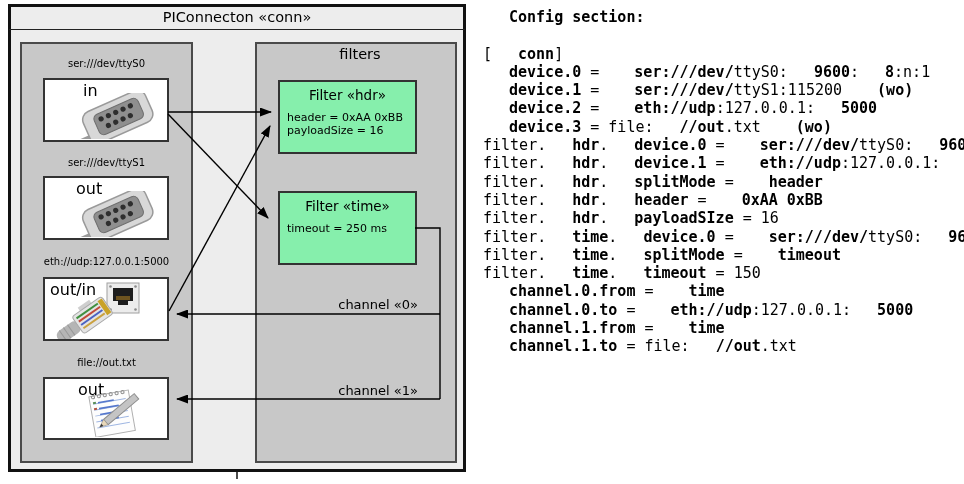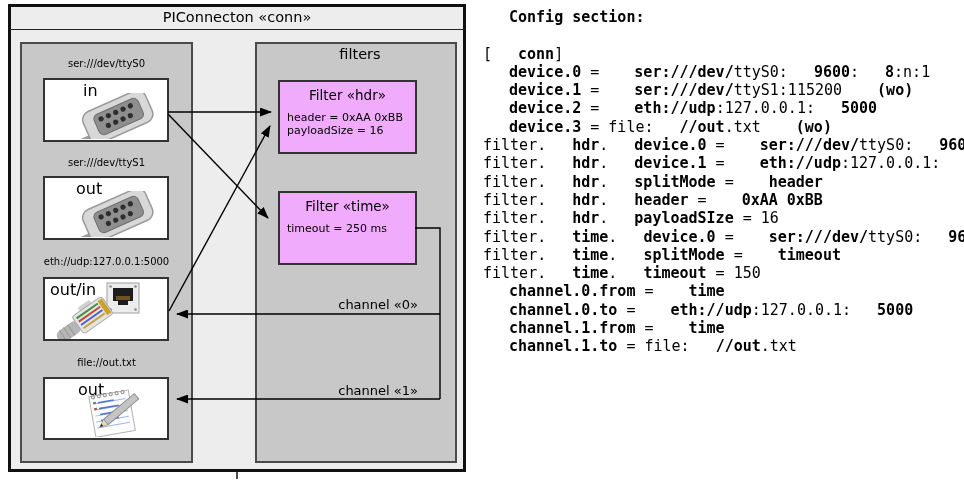--- a/index.html
+++ b/index.html
@@ -22,21 +22,21 @@
   .devices-panel { left:20px; top:42px; width:173px; height:421px; }
   .filters-panel { left:255px; top:42px; width:202px; height:421px; }
   .filters-title { left:255px; top:46px; width:210px; text-align:center;
     font-size:14.5px; }
 
   .dev-label { left:20px; width:173px; text-align:center; font-size:10px; white-space:nowrap; }
   .dev-box { left:43px; width:126px; height:64px; background:#fff;
     border:2px solid #333; }
   .port-label { position:absolute; top:2px; font-size:16px; line-height:18px; }
 
-  .filter-box { left:278px; width:139px; height:74px; background:#f0abfc;
+  .filter-box { left:278px; width:139px; height:74px; background:#86efac;
     border:2px solid #333; }
   .filter-title { position:absolute; top:5px; left:0; width:100%;
     text-align:center; font-size:13.5px; }
   .filter-prop { position:absolute; left:7px; font-size:11px; line-height:13px;
     white-space:nowrap; }
 
   .channel-label { width:120px; text-align:right; font-size:13px; white-space:nowrap; }
 
   svg.overlay { position:absolute; left:0; top:0; pointer-events:none; }
 

